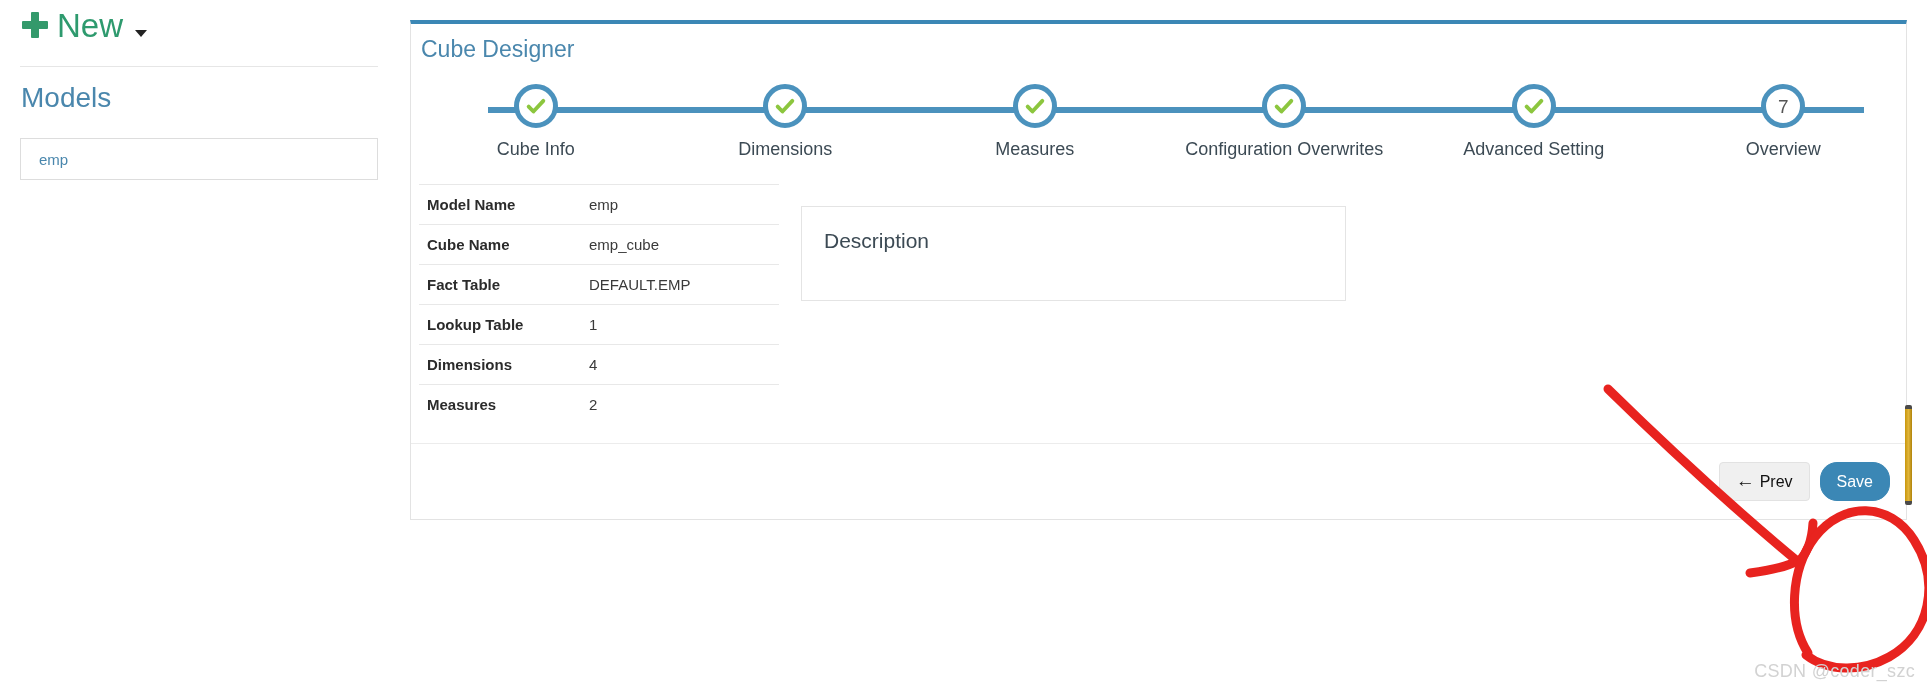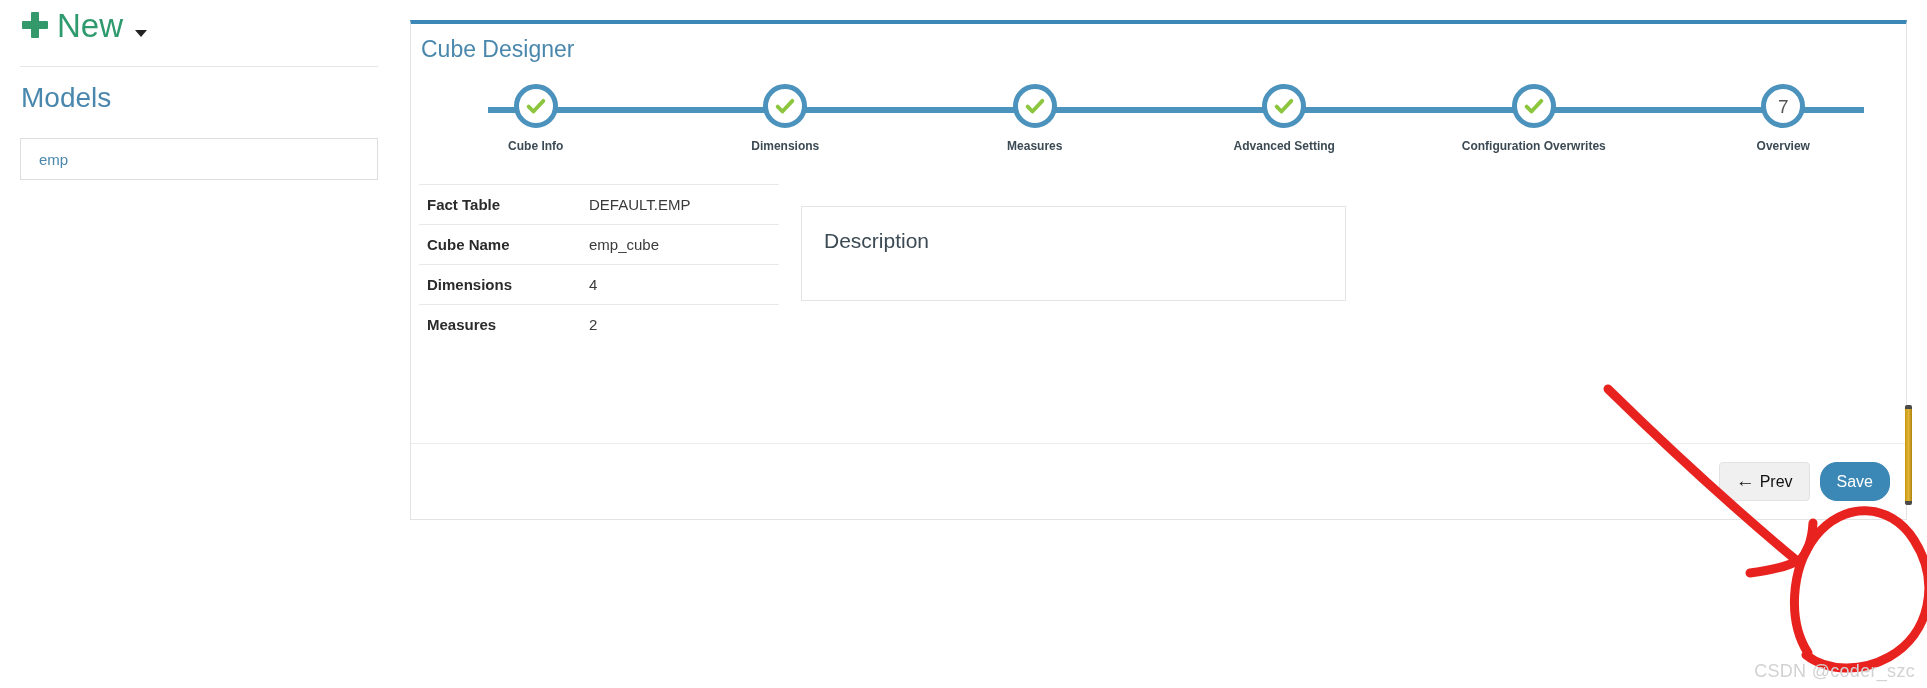--- a/index.html
+++ b/index.html
@@ -88,21 +88,21 @@
     cursor: pointer;
   }
   .step .node .chk {
     width: 22px; height: 22px; display: block;
   }
   .step .node .num {
     font-size: 19px; color: #555; line-height: 1;
   }
   .step .step-label {
     position: absolute; left: 50%; top: 55px; transform: translateX(-50%);
-    font-size: 12px; color: #3c4a54; white-space: nowrap; font-weight: bold;
+    font-size: 18px; color: #3c4a54; white-space: nowrap;
   }
 
   
   .content { position: absolute; left: 0; top: 160px; width: 1497px; height: 290px; }
 
   .info-table {
     position: absolute; left: 8px; top: 0; width: 360px;
     border-collapse: collapse;
   }
   .info-table tr { border-top: 1px solid #e8e8e8; }
@@ -207,49 +207,57 @@
               </svg>
             </div>
             <div class="step-label">Measures</div>
           </div>
           <div class="step">
             <div class="node">
               <svg class="chk" viewBox="0 0 24 24">
                 <path d="M4 12.6 L9.2 18 L20 6.4" stroke="#8cc63e" stroke-width="4.2" fill="none" stroke-linecap="round" stroke-linejoin="round"></path>
               </svg>
             </div>
+            <div class="step-label">Configuration Overwrites</div>
+          </div>
+          <div class="step">
+            <div class="node">
+              <svg class="chk" viewBox="0 0 24 24">
+                <path d="M4 12.6 L9.2 18 L20 6.4" stroke="#8cc63e" stroke-width="4.2" fill="none" stroke-linecap="round" stroke-linejoin="round"></path>
+              </svg>
+            </div>
             <div class="step-label">Advanced Setting</div>
-          </div>
-          <div class="step">
-            <div class="node">
-              <svg class="chk" viewBox="0 0 24 24">
-                <path d="M4 12.6 L9.2 18 L20 6.4" stroke="#8cc63e" stroke-width="4.2" fill="none" stroke-linecap="round" stroke-linejoin="round"></path>
-              </svg>
-            </div>
-            <div class="step-label">Configuration Overwrites</div>
           </div>
           <div class="step">
             <div class="node">
               <span class="num">7</span>
             </div>
             <div class="step-label">Overview</div>
           </div>
         </div>
     </div>
 
     <div class="content">
       <table class="info-table">
         <tbody id="info-tbody">
             <tr>
+              <td class="k">Model Name</td>
+              <td class="v">emp</td>
+            </tr>
+            <tr>
+              <td class="k">Cube Name</td>
+              <td class="v">emp_cube</td>
+            </tr>
+            <tr>
               <td class="k">Fact Table</td>
               <td class="v">DEFAULT.EMP</td>
             </tr>
             <tr>
-              <td class="k">Cube Name</td>
-              <td class="v">emp_cube</td>
+              <td class="k">Lookup Table</td>
+              <td class="v">1</td>
             </tr>
             <tr>
               <td class="k">Dimensions</td>
               <td class="v">4</td>
             </tr>
             <tr>
               <td class="k">Measures</td>
               <td class="v">2</td>
             </tr>
           </tbody>

